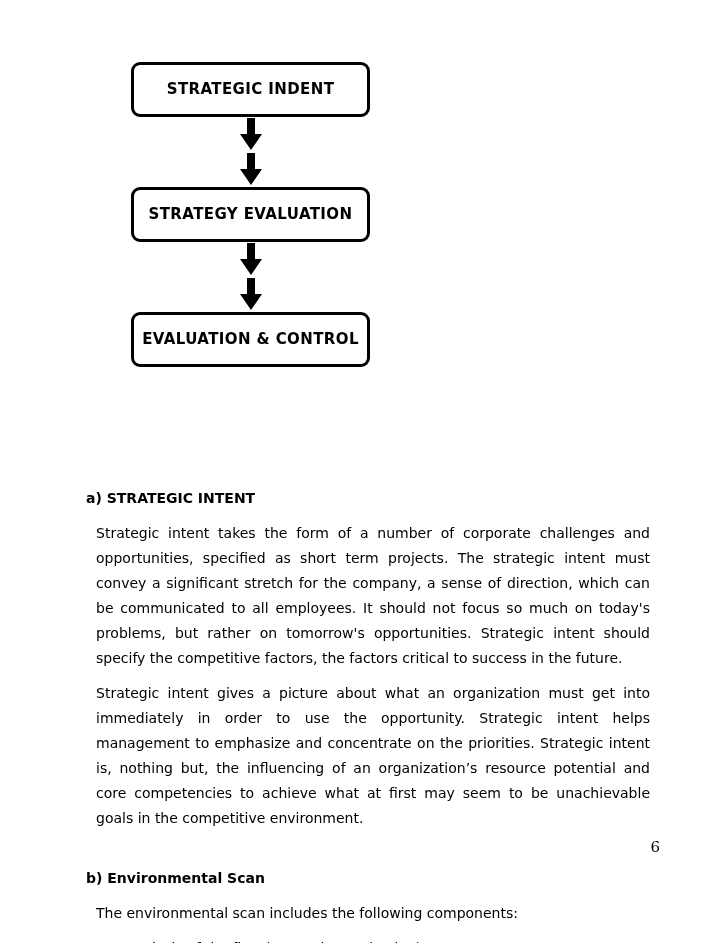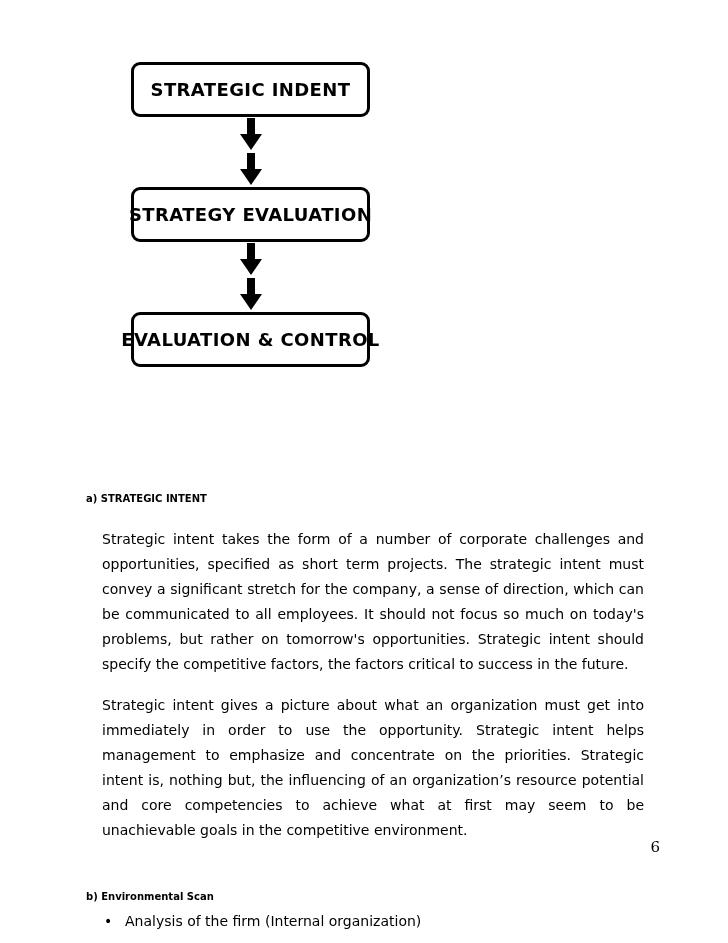--- a/index.html
+++ b/index.html
@@ -29,21 +29,21 @@
     box-sizing: border-box;
     border: 3px solid #000000;
     border-radius: 9px;
     background: #ffffff;
     display: flex;
     align-items: center;
     justify-content: center;
   }
   .flow-box-label {
     font-family: "DejaVu Sans", sans-serif;
-    font-size: 18px;
+    font-size: 15px;
     font-weight: bold;
     letter-spacing: 0.4px;
     color: #000000;
     text-align: center;
     line-height: 1.1;
     white-space: nowrap;
   }
   .flow-arrow-wrap {
     height: 35px;
     display: flex;
@@ -56,34 +56,34 @@
 
   
   .body-text {
     position: absolute;
     left: 86px;
     top: 486px;
     width: 574px;
   }
   .heading {
     font-family: "DejaVu Sans", sans-serif;
-    font-size: 10px;
+    font-size: 14px;
     font-weight: bold;
     color: #000000;
     line-height: 25px;
     text-align: left;
   }
   .para {
     font-family: "DejaVu Sans", sans-serif;
     font-size: 14px;
     color: #000000;
     line-height: 25px;
     text-align: justify;
     text-justify: inter-word;
-    margin: 16px;
+    margin: 10px;
   }
   .para-last-left {
     text-align: left;
   }
   .spacer-line {
     height: 25px;
   }
   .bullet-list {
     list-style: none;
     margin: 0;
@@ -170,20 +170,21 @@
     <div class="heading">a) STRATEGIC INTENT</div>
 
     <p class="para">Strategic intent takes the form of a number of corporate challenges and opportunities, specified as short term projects. The strategic intent must convey a significant stretch for the company, a sense of direction, which can be communicated to all employees. It should not focus so much on today's problems, but rather on tomorrow's opportunities. Strategic intent should specify the competitive factors, the factors critical to success in the future.</p>
 
     <p class="para">Strategic intent gives a picture about what an organization must get into immediately in order to use the opportunity. Strategic intent helps management to emphasize and concentrate on the priorities. Strategic intent is, nothing but, the influencing of an organization’s resource potential and core competencies to achieve what at first may seem to be unachievable goals in the competitive environment.</p>
 
     <div class="spacer-line"></div>
 
     <div class="heading">b) Environmental Scan</div>
 
+    <p class="para para-last-left">The environmental scan includes the following components:</p>
 
     <ul class="bullet-list">
       <li class="bullet-item">
         <span class="bullet-dot">•</span>
         <span>Analysis of the firm (Internal organization)</span>
       </li>
       <li class="bullet-item">
         <span class="bullet-dot">•</span>
       </li>
     </ul>

